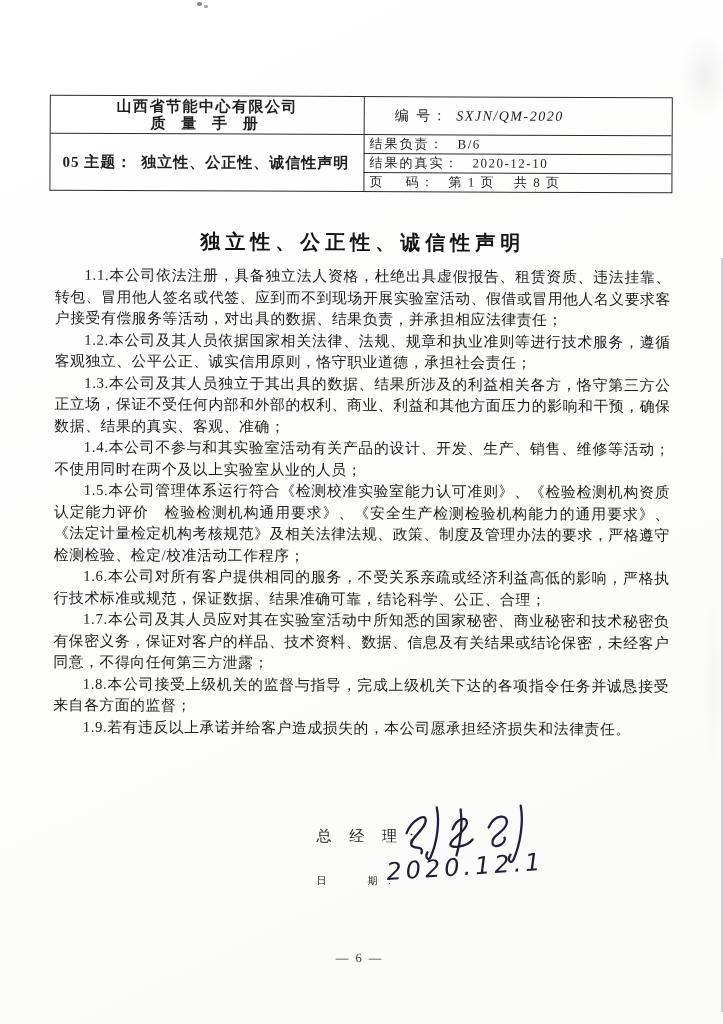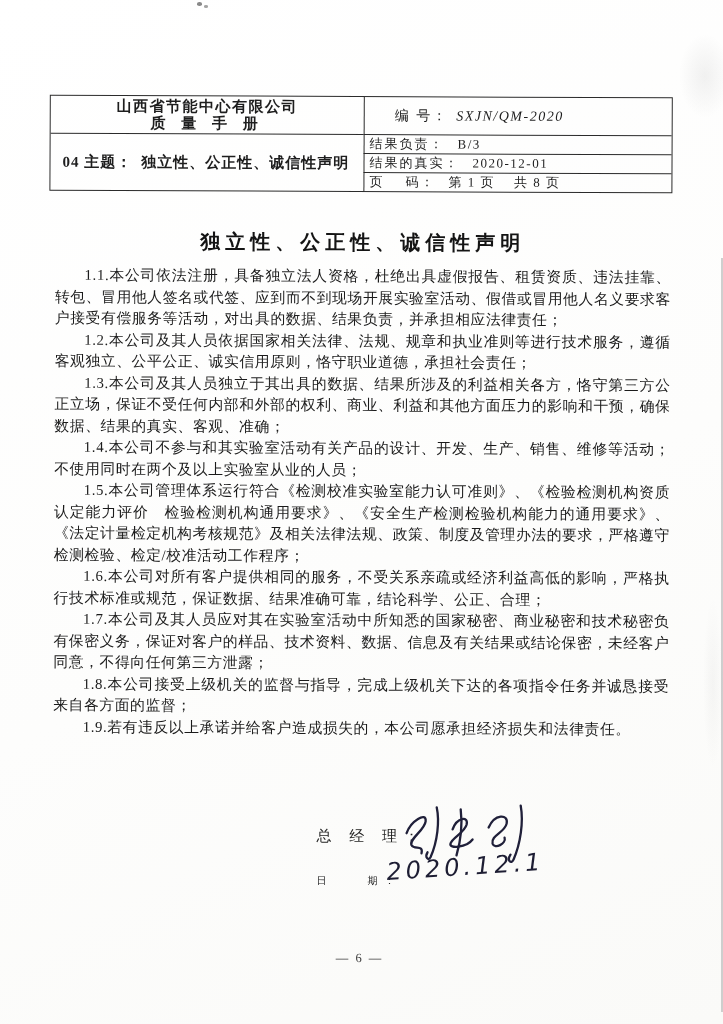--- a/index.html
+++ b/index.html
@@ -96,30 +96,30 @@
     <div class="header-table">
       <div class="ht-cell cell-company">
         <span class="company-line1">山西省节能中心有限公司</span>
         <span class="company-line2">质 量 手 册</span>
       </div>
       <div class="ht-cell cell-docno bl">
         <span class="docno-label">编 号：</span>
         <span class="docno-value">SXJN/QM-2020</span>
       </div>
       <div class="ht-cell cell-topic bt">
-        <span class="topic-label">04 主题：</span>
+        <span class="topic-label">05 主题：</span>
         <span class="topic-value">独立性、公正性、诚信性声明</span>
       </div>
       <div class="ht-cell cell-rev row-small bl bt">
         <span class="small-label">结果负责：</span>
-        <span class="small-value">B/3</span>
+        <span class="small-value">B/6</span>
       </div>
       <div class="ht-cell cell-issue row-small bl bt">
         <span class="small-label">结果的真实：</span>
-        <span class="small-value">2020-12-01</span>
+        <span class="small-value">2020-12-10</span>
       </div>
       <div class="ht-cell cell-page row-small bl bt">
         <span class="small-label">页    码：</span>
         <span class="small-value">第 1 页    共 8 页</span>
       </div>
     </div>
 
     <div class="doc-title">独立性、公正性、诚信性声明</div>
 
     <div class="doc-body">

